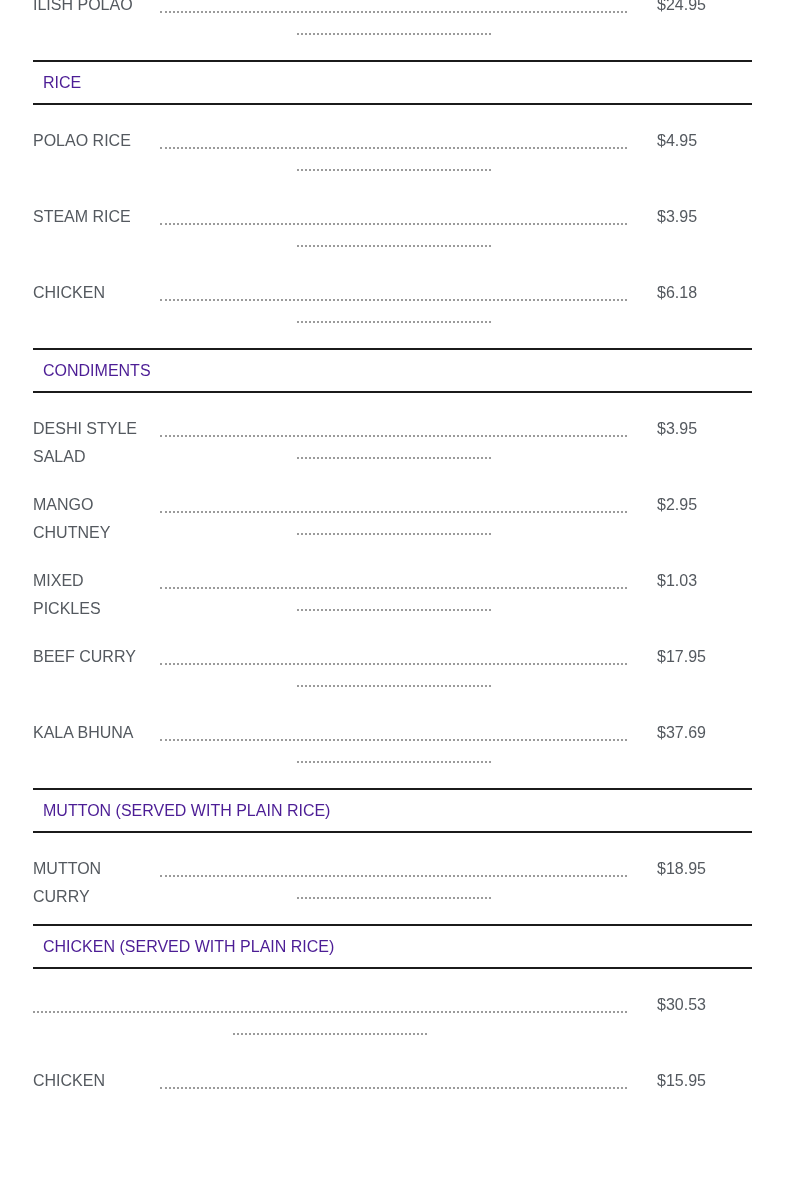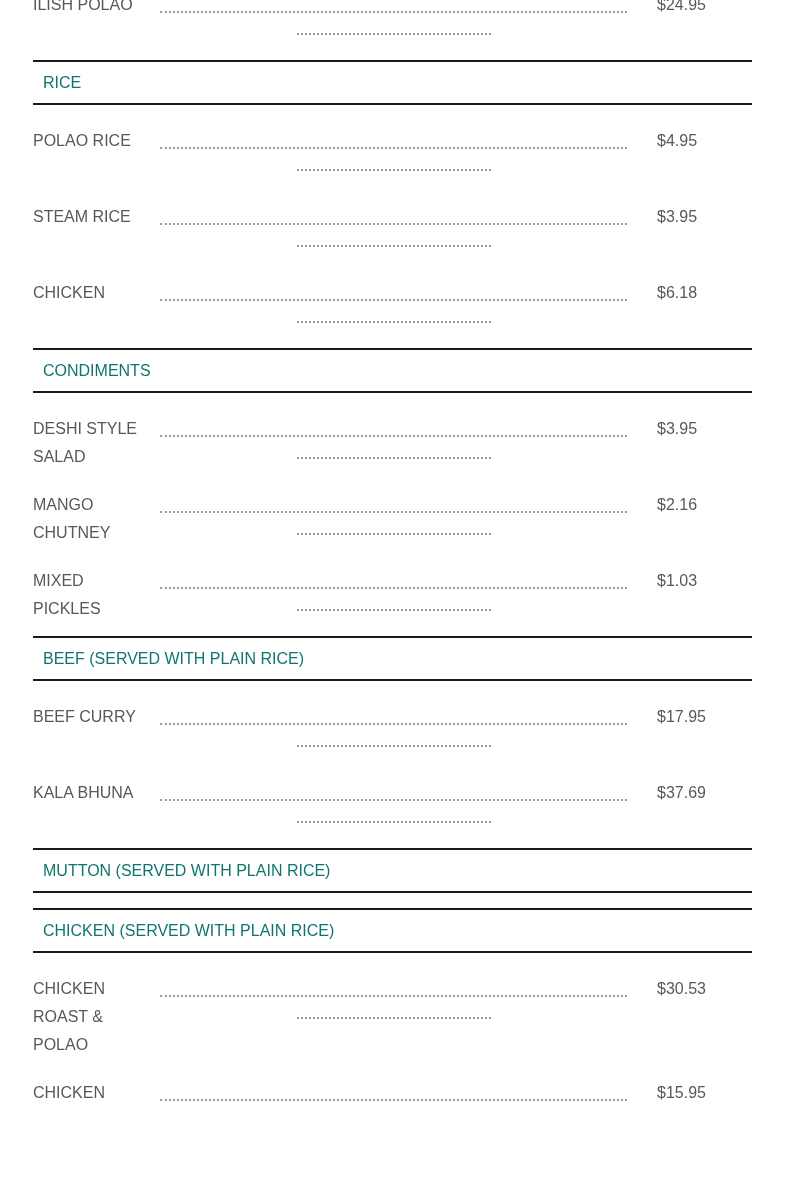--- a/index.html
+++ b/index.html
@@ -20,21 +20,21 @@
     left: 33px;
     width: 719px;
   }
   .section-header {
     border-top: 2px solid #1b1b1b;
     border-bottom: 2px solid #1b1b1b;
     padding: 10px 0 10px 10px;
     margin: -7px 0 22px 0;
     font-size: 16px;
     line-height: 21px;
-    color: #0f766e;
+    color: #4c1d95;
   }
   .menu-item {
     display: flex;
     align-items: flex-start;
     margin-bottom: 20px;
     font-size: 16px;
     color: #54595f;
   }
   .item-name {
     flex: 0 0 115px;
@@ -125,60 +125,64 @@
       <div class="leader short"></div>
     </div>
     <div class="item-price">$3.95</div>
   </div>
   <div class="menu-item">
     <div class="item-name">MANGO CHUTNEY</div>
     <div class="item-middle">
       <div class="leader"></div>
       <div class="leader short"></div>
     </div>
-    <div class="item-price">$2.16</div>
+    <div class="item-price">$2.95</div>
   </div>
   <div class="menu-item">
     <div class="item-name">MIXED PICKLES</div>
     <div class="item-middle">
       <div class="leader"></div>
       <div class="leader short"></div>
     </div>
     <div class="item-price">$1.03</div>
   </div>
 
-  <div class="section-header">
-    <span>BEEF (SERVED WITH PLAIN RICE)</span>
-  </div>
   <div class="menu-item">
     <div class="item-name">BEEF CURRY</div>
     <div class="item-middle">
       <div class="leader"></div>
       <div class="leader short"></div>
     </div>
     <div class="item-price">$17.95</div>
   </div>
   <div class="menu-item">
     <div class="item-name">KALA BHUNA</div>
     <div class="item-middle">
       <div class="leader"></div>
       <div class="leader short"></div>
     </div>
     <div class="item-price">$37.69</div>
   </div>
 
   <div class="section-header">
     <span>MUTTON (SERVED WITH PLAIN RICE)</span>
   </div>
+  <div class="menu-item">
+    <div class="item-name">MUTTON CURRY</div>
+    <div class="item-middle">
+      <div class="leader"></div>
+      <div class="leader short"></div>
+    </div>
+    <div class="item-price">$18.95</div>
+  </div>
 
   <div class="section-header">
     <span>CHICKEN (SERVED WITH PLAIN RICE)</span>
   </div>
   <div class="menu-item">
-    <div class="item-name">CHICKEN ROAST &amp; POLAO</div>
     <div class="item-middle">
       <div class="leader"></div>
       <div class="leader short"></div>
     </div>
     <div class="item-price">$30.53</div>
   </div>
   <div class="menu-item">
     <div class="item-name">CHICKEN</div>
     <div class="item-middle">
       <div class="leader"></div>

